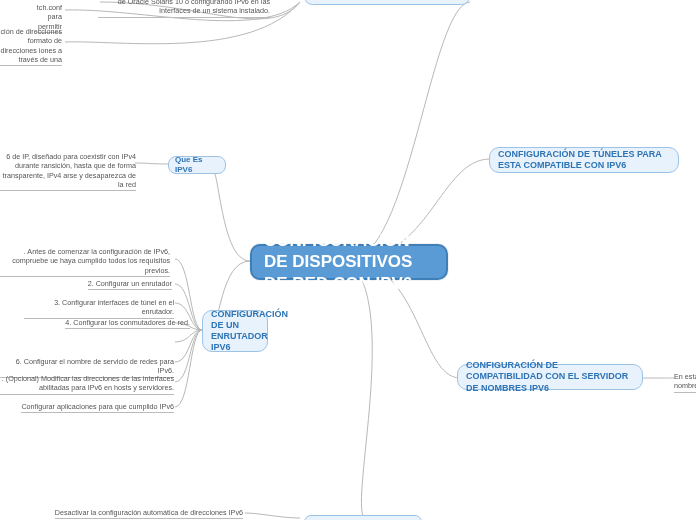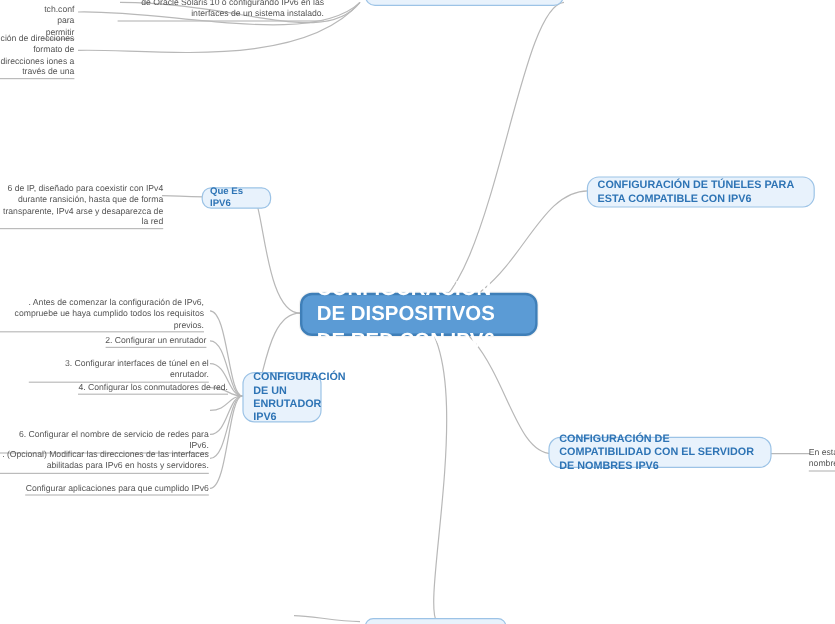--- a/index.html
+++ b/index.html
@@ -159,18 +159,21 @@
 <div class="leaf" style="left:0px; top:357px; width:174px;">
   <span class="underline">6. Configurar el nombre de servicio de redes para IPv6.</span>
 </div>
 <div class="leaf" style="left:0px; top:374px; width:174px;">
   <span class="underline">. (Opcional) Modificar las direcciones de las interfaces abilitadas para IPv6 en hosts y servidores.</span>
 </div>
 <div class="leaf" style="left:0px; top:402px; width:174px;">
   <span class="underline">Configurar aplicaciones para que cumplido IPv6</span>
 </div>
 
+<div class="leaf" style="left:48px; top:508px; width:195px;">
+  <span class="underline">Desactivar la configuración automática de direcciones IPv6</span>
+</div>
 
 <div class="leaf right" style="left:674px; top:372px; width:40px;">
   <span class="underline">En esta nombre</span>
 </div>
 
 </div>
 
 </body></html>

